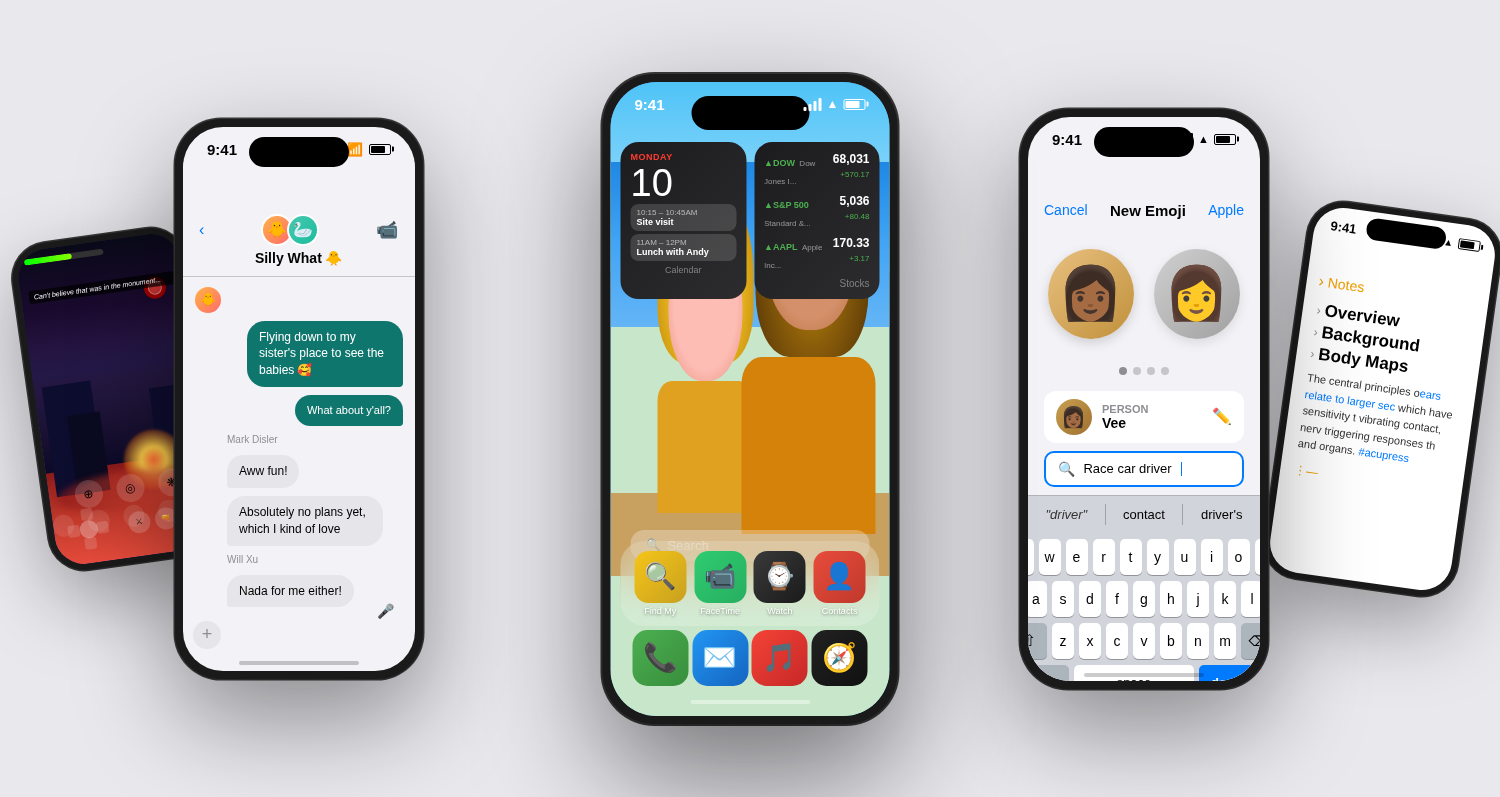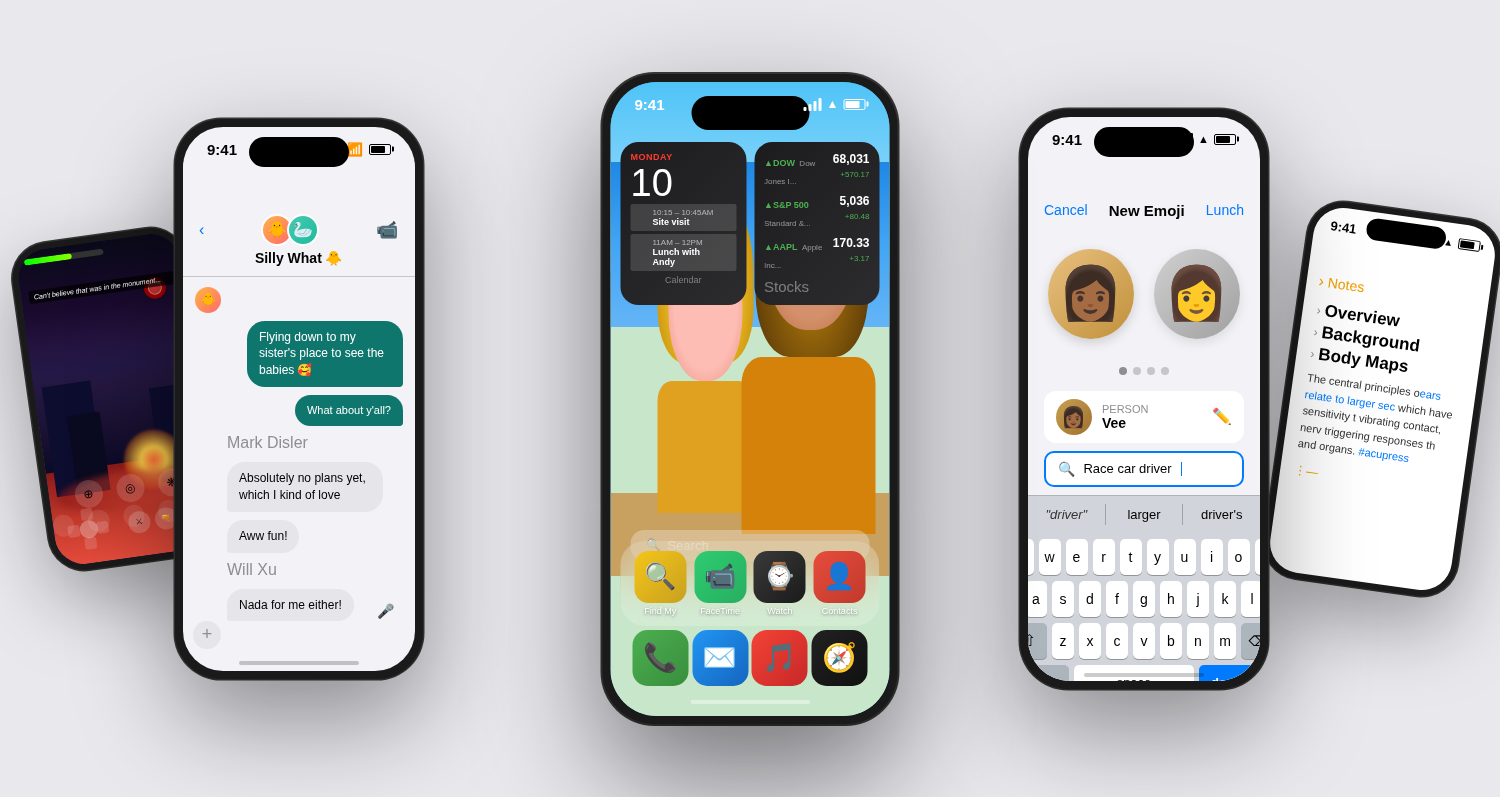--- a/index.html
+++ b/index.html
@@ -298,21 +298,21 @@
       background: #e5e5ea;
       color: #000;
       border-bottom-left-radius: 4px;
     }
     .msg-bubble.sent {
       background: #0f766e;
       color: white;
       border-bottom-right-radius: 4px;
     }
     .msg-sender-name {
-      font-size: 16px;
+      font-size: 10px;
       color: #8e8e93;
       margin-bottom: 2px;
       margin-left: 32px;
     }
 
     .msg-input-bar {
       position: absolute;
       bottom: 20px;
       left: 10px;
       right: 10px;
@@ -418,22 +418,22 @@
       letter-spacing: 0.5px;
     }
     .cal-date {
       font-size: 38px;
       font-weight: 200;
       line-height: 1;
       margin: 2px 0;
     }
     .cal-event {
       background: rgba(255,255,255,0.15);
-      border-radius: 2px;
-      padding: 4px 22px;
+      border-radius: 8px;
+      padding: 4px 6px;
       margin-bottom: 3px;
     }
     .cal-event-time { font-size: 8px; color: rgba(255,255,255,0.6); }
     .cal-event-name { font-size: 9px; font-weight: 600; }
 
     .stocks-widget {
       background: linear-gradient(135deg, #1c1c1e, #2c2c2e);
       color: white;
       padding: 10px;
     }
@@ -560,21 +560,21 @@
     .emoji-person-avatar {
       width: 36px;
       height: 36px;
       border-radius: 50%;
       background: linear-gradient(135deg, #c8a050, #a07030);
       display: flex;
       align-items: center;
       justify-content: center;
       font-size: 20px;
     }
-    .emoji-person-label { font-size: 11px; color: #8e8e93; }
+    .emoji-person-label { font-size: 11px; color: #8e8e93; font-weight: bold; }
     .emoji-person-name { font-size: 14px; font-weight: 600; }
     .emoji-edit-btn {
       margin-left: auto;
       color: #007aff;
       font-size: 16px;
     }
     .emoji-search-input {
       margin: 8px 16px;
       background: white;
       border-radius: 10px;
@@ -774,25 +774,25 @@
         <div class="msg-bubble sent">Flying down to my sister's place to see the babies 🥰</div>
       </div>
 
       <div class="msg-bubble-wrap sent">
         <div class="msg-bubble sent" style="font-size:11px;">What about y'all?</div>
       </div>
 
       <div class="msg-sender-name">Mark Disler</div>
       <div class="msg-bubble-wrap received">
         <div style="width:26px;flex-shrink:0;"></div>
-        <div class="msg-bubble received">Absolutely no plans yet, which I kind of love</div>
+        <div class="msg-bubble received">Aww fun!</div>
       </div>
       <div class="msg-bubble-wrap received">
         <div style="width:26px;flex-shrink:0;"></div>
-        <div class="msg-bubble received">Aww fun!</div>
+        <div class="msg-bubble received">Absolutely no plans yet, which I kind of love</div>
       </div>
 
       <div class="msg-sender-name">Will Xu</div>
       <div class="msg-bubble-wrap received">
         <div style="width:26px;flex-shrink:0;"></div>
         <div class="msg-bubble received">Nada for me either!</div>
       </div>
 
     </div>
 
@@ -886,21 +886,21 @@
           <span class="stock-price">5,036</span>
           <span class="stock-full">Standard &amp;...</span>
           <span class="stock-change">+80.48</span>
         </div>
         <div class="stock-row">
           <span class="stock-name">▲AAPL</span>
           <span class="stock-price">170.33</span>
           <span class="stock-full">Apple Inc...</span>
           <span class="stock-change">+3.17</span>
         </div>
-        <div style="text-align:left;font-size:15px;color:rgba(255,255,255,0.4);margin-top:2px;">Stocks</div>
+        <div style="text-align:right;font-size:10px;color:rgba(255,255,255,0.4);margin-top:2px;">Stocks</div>
       </div>
     </div>
 
     <div class="search-bar" style="bottom:155px;">
       <span style="font-size:12px;color:rgba(255,255,255,0.8);">🔍</span>
       <span style="color:rgba(255,255,255,0.8);font-size:13px;">Search</span>
     </div>
 
     <div class="home-dock" style="bottom:90px;">
       <div class="icon-wrap">
@@ -956,21 +956,21 @@
         <span style="font-size:11px;">▲</span>
         <div class="battery">
             <div class="battery-fill"></div>
           </div>
       </div>
     </div>
 
     <div class="emoji-nav">
       <span class="emoji-nav-cancel">Cancel</span>
       <span class="emoji-nav-title">New Emoji</span>
-      <span class="emoji-nav-insert">Lunch</span>
+      <span class="emoji-nav-insert">Apple</span>
     </div>
 
     <div class="emoji-display">
 
       <div style="width:90px;height:90px;border-radius:50%;background:linear-gradient(135deg,#e8c080,#c0903a);display:flex;align-items:center;justify-content:center;font-size:52px;box-shadow:0 4px 12px rgba(0,0,0,0.15);">👩🏾</div>
 
       <div style="width:90px;height:90px;border-radius:50%;background:linear-gradient(135deg,#d0d0d0,#a0a0a0);display:flex;align-items:center;justify-content:center;font-size:52px;box-shadow:0 4px 12px rgba(0,0,0,0.1);">👩</div>
     </div>
 
     <div class="emoji-dots">
@@ -990,21 +990,21 @@
     </div>
 
     <div class="emoji-search-input">
       <span class="emoji-search-icon">🔍</span>
       <span class="emoji-search-text">Race car driver</span>
         <span class="emoji-cursor"></span>
     </div>
 
     <div class="autocorrect-bar">
       <div class="autocorrect-item main">"driver"</div>
-      <div class="autocorrect-item">larger</div>
+      <div class="autocorrect-item">contact</div>
       <div class="autocorrect-item">driver's</div>
     </div>
 
     <div class="keyboard">
       <div class="key-row">
         <div class="key">q</div>
         <div class="key">w</div>
         <div class="key">e</div>
         <div class="key">r</div>
         <div class="key">t</div>

